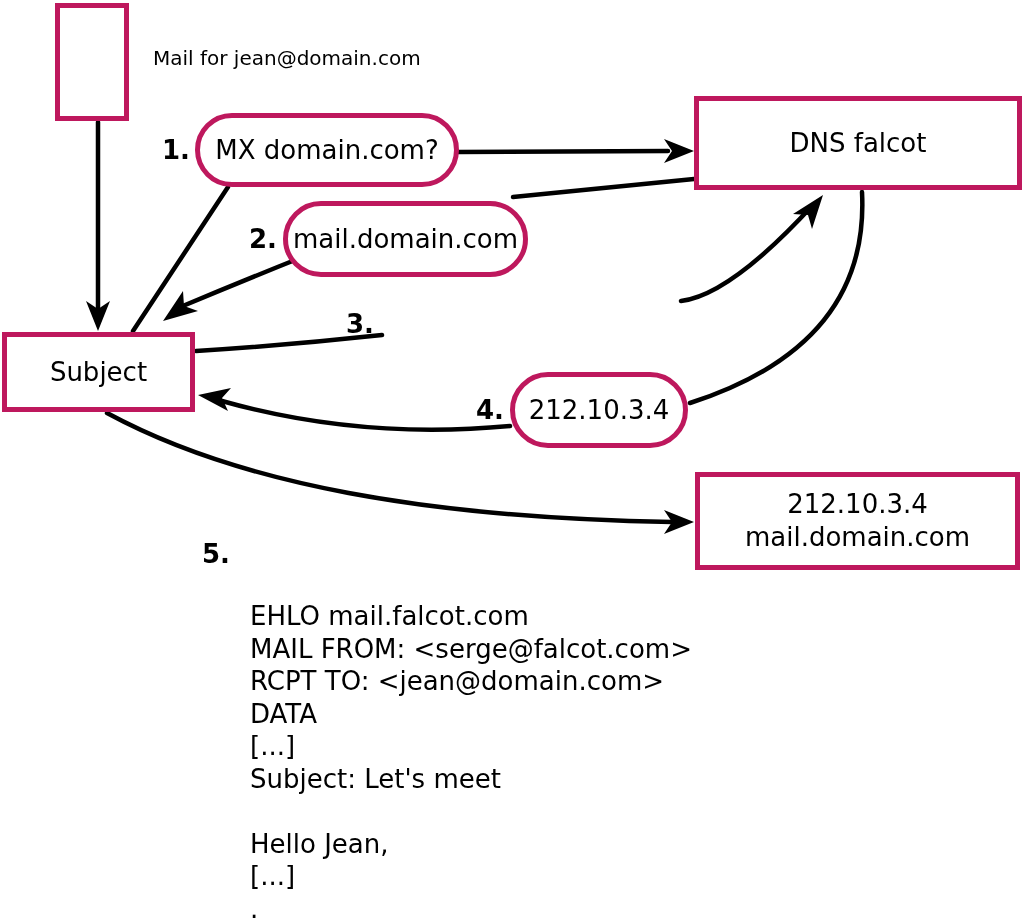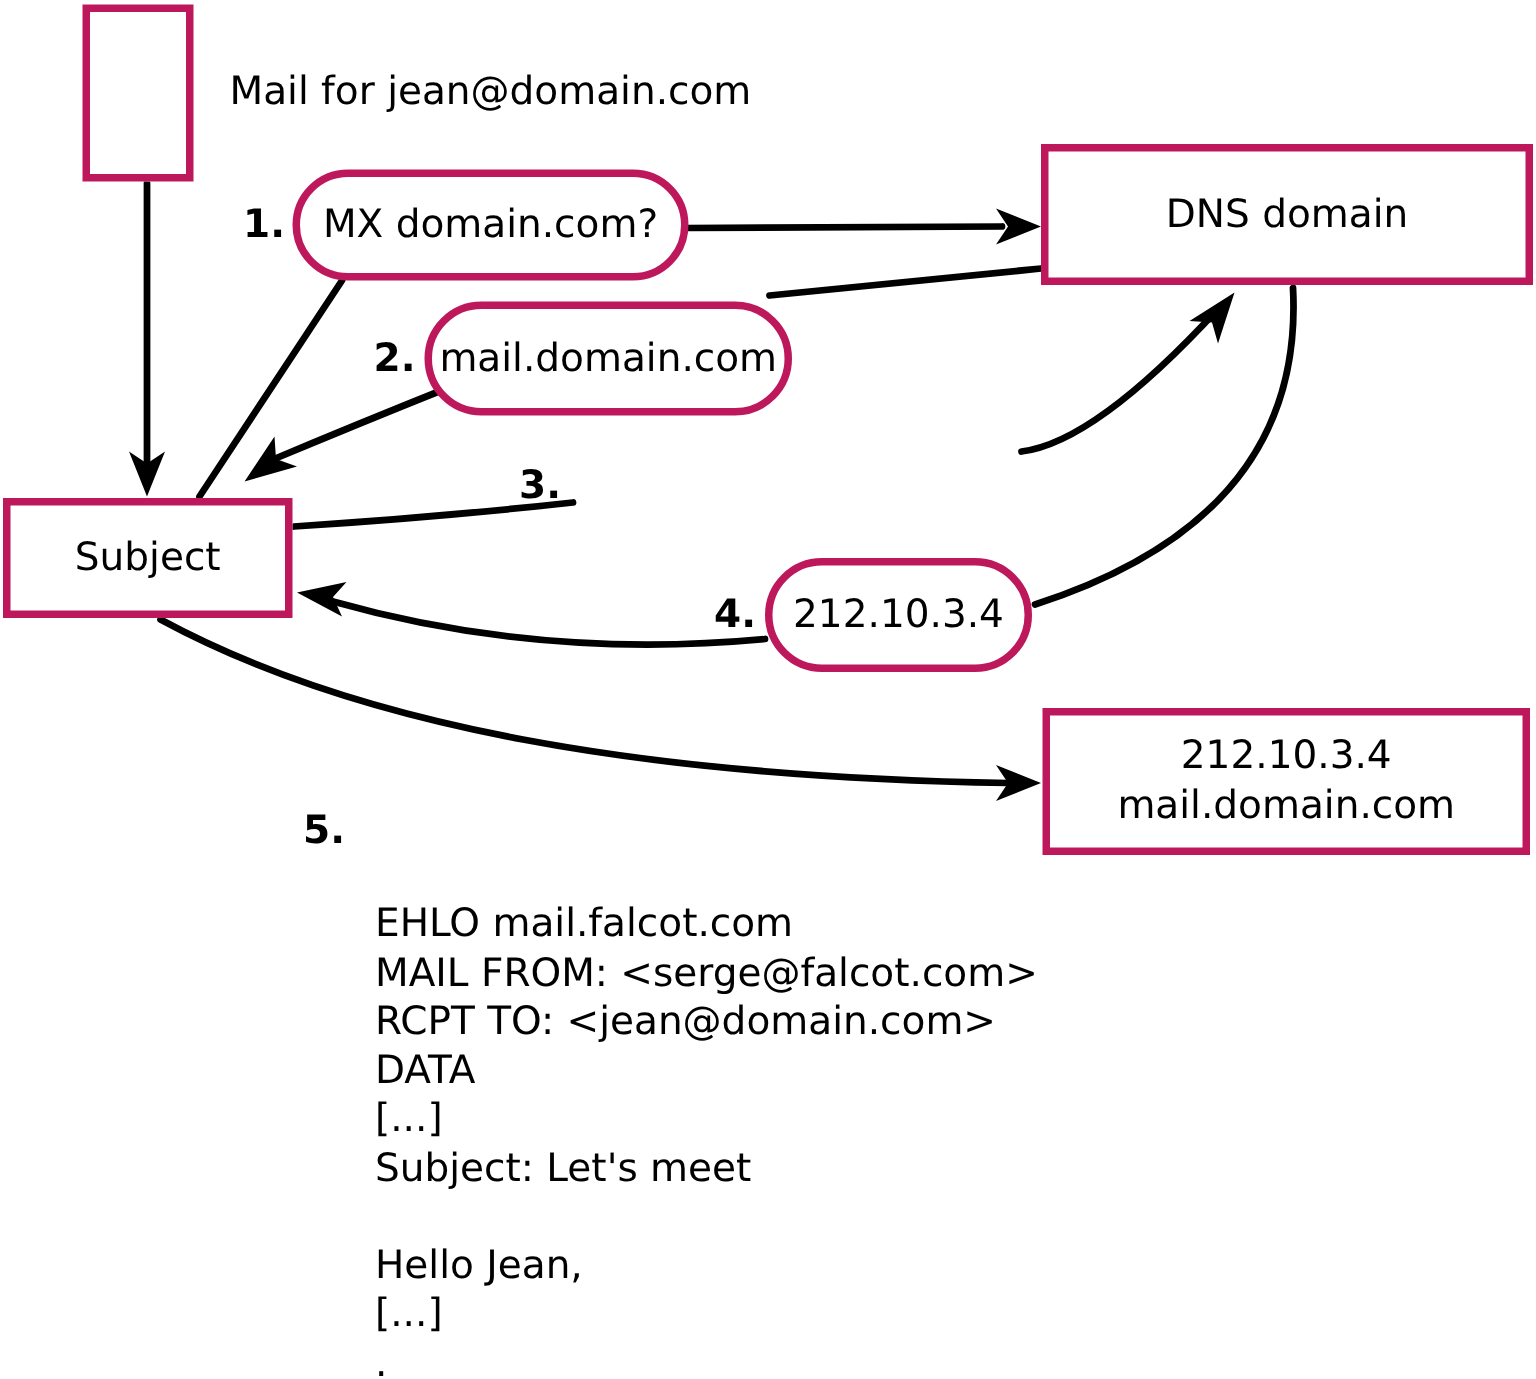--- a/index.html
+++ b/index.html
@@ -15,21 +15,21 @@
     position:absolute; box-sizing:border-box; border:5px solid #be185d; background:#fff;
     display:flex; align-items:center; justify-content:center;
     font-size:26px; text-align:center;
   }
   .pill { border-radius:42px; }
   .target-box { flex-direction:column; line-height:33px; }
   .num {
     position:absolute; display:flex; align-items:center; justify-content:flex-end;
     font-weight:bold; font-size:26px;
   }
-  .note  { position:absolute; font-size:26px; white-space:nowrap; }
+  .note  { position:absolute; font-size:20px; white-space:nowrap; }
   .step5-label { position:absolute; font-size:26px; white-space:nowrap; }
   .smtp  { position:absolute; font-size:26px; line-height:32.5px; white-space:pre; }
 </style>
 </head>
 <body>
 
 <div class="canvas">
 
   <svg class="connectors" viewBox="0 0 1024 919" xmlns="http://www.w3.org/2000/svg">
 
@@ -60,21 +60,21 @@
     <path class="head" d="M694,522 L664,534 L672,522 L664,510 Z"></path>
   </svg>
 
   <div class="node" style="left:55px; top:3px; width:74px; height:118px;"></div>
 
   <div class="note" style="left:153px; top:46px;">Mail for jean@domain.com</div>
 
   <div class="node pill" style="left:195px; top:113px; width:264px; height:74px;">MX domain.com?</div>
   <div class="num" style="left:132px; top:113px; width:58px; height:74px;">1.</div>
 
-  <div class="node" style="left:694px; top:96px; width:328px; height:94px;">DNS domain</div>
+  <div class="node" style="left:694px; top:96px; width:328px; height:94px;">DNS falcot</div>
 
   <div class="node pill" style="left:283px; top:201px; width:245px; height:76px;">mail.domain.com</div>
   <div class="num" style="left:219px; top:201px; width:58px; height:76px;">2.</div>
 
   <div class="num" style="left:316px; top:286px; width:58px; height:76px;">3.</div>
 
   <div class="node pill" style="left:510px; top:372px; width:178px; height:76px;">212.10.3.4</div>
   <div class="num" style="left:446px; top:372px; width:58px; height:76px;">4.</div>
 
   <div class="node" style="left:2px; top:332px; width:193px; height:80px;">Subject</div>

